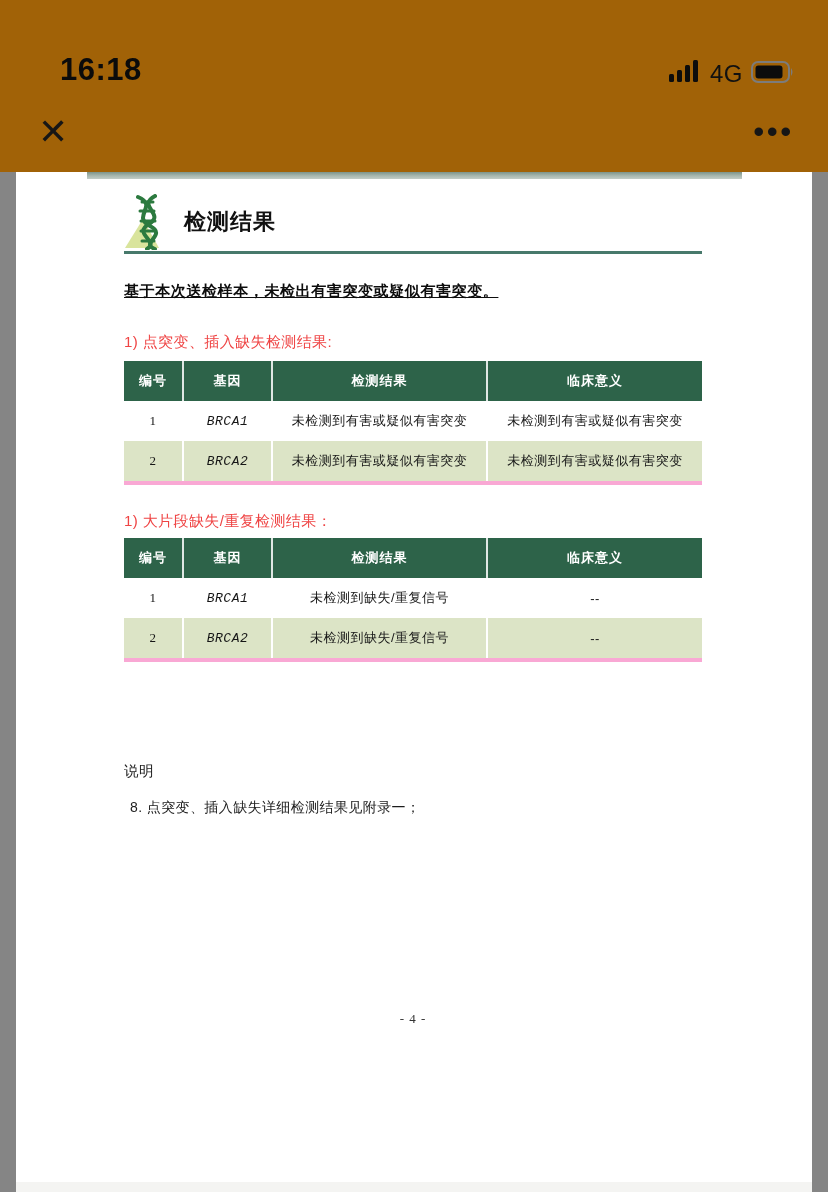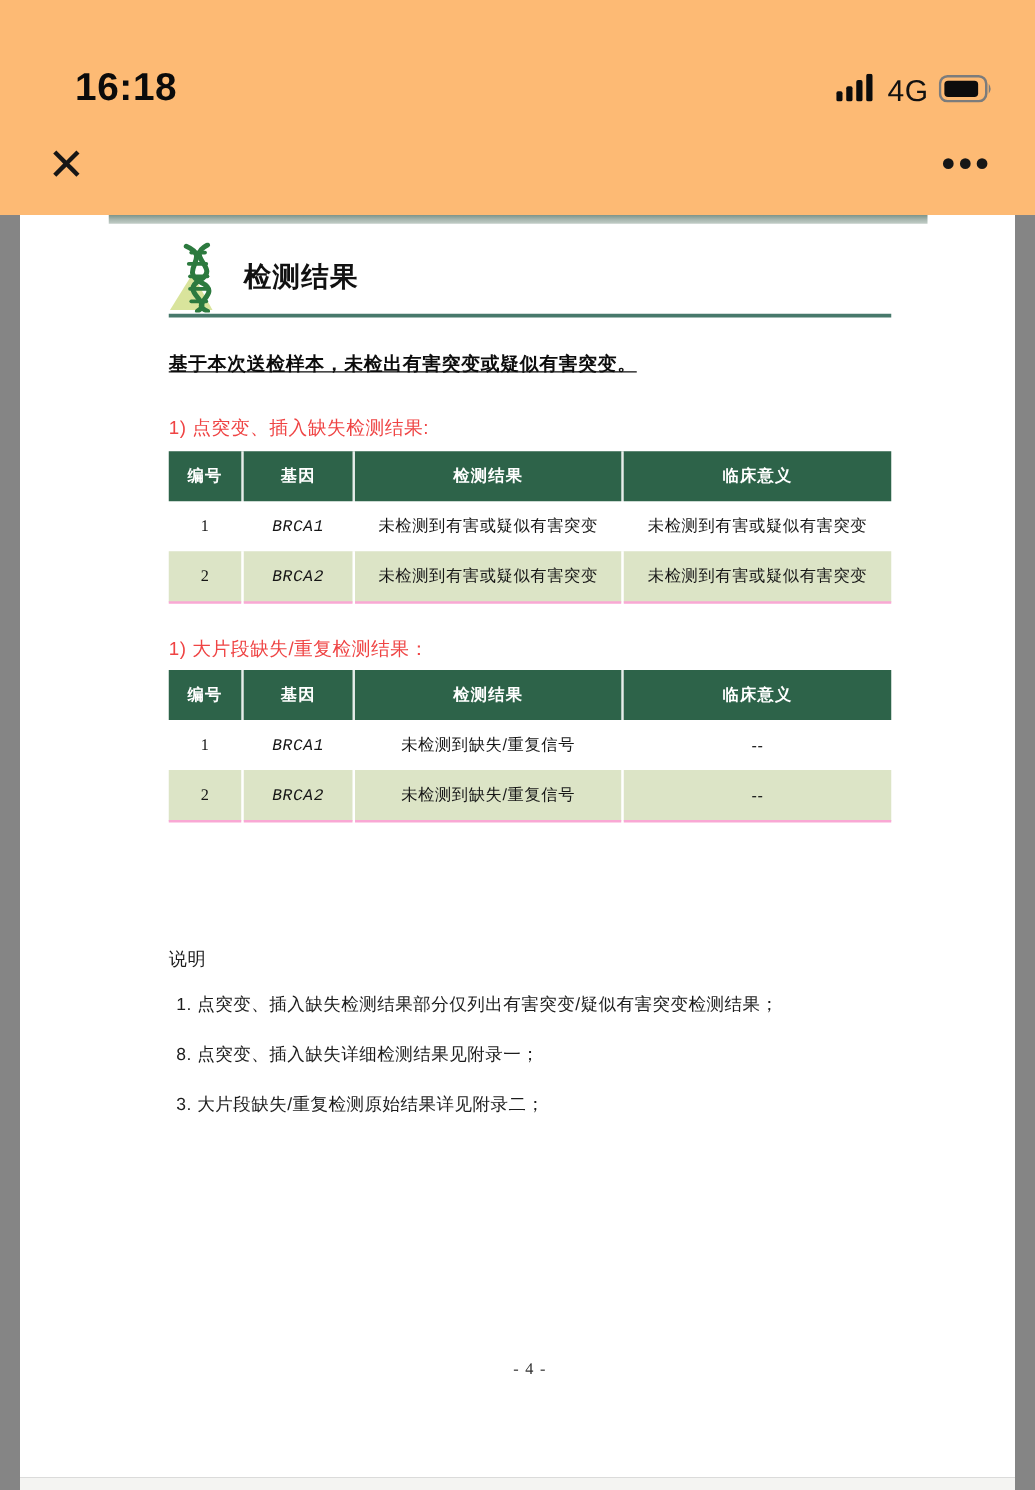--- a/index.html
+++ b/index.html
@@ -1,48 +1,48 @@
 <!DOCTYPE html>
 <html><head>
 <meta charset="utf-8">
 <style>
   html,body{margin:0;padding:0;}
   body{background:#858585;font-family:"Liberation Sans","DejaVu Sans",sans-serif;}
   .phone{position:relative;width:828px;height:1192px;background:#858585;overflow:hidden;margin:0 auto;}
 
   
-  .topbar{position:absolute;top:0;left:0;width:828px;height:172px;background:#fdba74;z-index:5;}
+  .topbar{position:absolute;top:0;left:0;width:828px;height:172px;background:#a16207;z-index:5;}
   .statusbar{height:92px;display:flex;align-items:flex-end;justify-content:space-between;padding:0 33px 4px 60px;box-sizing:border-box;}
   .time{font-size:31px;font-weight:700;color:#0b0b0b;letter-spacing:.5px;}
   .status-right{display:flex;align-items:center;gap:8px;}
   .network{font-size:24px;color:#111;letter-spacing:.5px;text-align:right;}
   .navbar{height:80px;display:flex;align-items:center;justify-content:space-between;padding:0 34px 0 38px;box-sizing:border-box;}
   .close-btn{background:none;border:none;padding:0;cursor:pointer;font-size:36px;line-height:36px;color:#161616;font-weight:400;}
   .more-btn{background:none;border:none;padding:0;cursor:pointer;font-size:30px;line-height:20px;color:#161616;font-weight:700;letter-spacing:3px;}
 
   
   .viewer{position:absolute;top:172px;left:0;right:0;bottom:0;background:#858585;}
   .page{position:absolute;top:0;left:16px;right:16px;bottom:10px;background:#ffffff;overflow:hidden;}
   .bottom-strip{position:absolute;left:16px;right:16px;bottom:0;height:10px;background:#f4f4f2;}
   .page-gap-bar{position:absolute;top:0;left:71px;width:655px;height:7px;background:linear-gradient(#7d948a,#a9b8b0 55%,#c2cdc7);}
 
-  .content{position:absolute;top:0;left:119px;width:578px;padding-top:22px;}
+  .content{position:absolute;top:0;left:108px;width:578px;padding-top:22px;}
 
   
   .section-head{display:flex;align-items:center;height:56px;}
   .dna-wrap{width:48px;height:56px;flex:0 0 auto;}
   .section-title{font-size:22px;font-weight:700;color:#111;margin:0 0 0 12px;letter-spacing:1px;}
   .rule{height:3px;background:#47796b;margin-top:1px;}
 
   .intro{margin:28px 0 0 0;font-size:15px;font-weight:700;color:#0d0d0d;letter-spacing:.6px;text-decoration:underline;}
 
   .caption{margin:32px 0 0 0;font-size:15px;color:#ef4444;letter-spacing:.4px;}
   .caption.second{margin-top:27px;}
 
-  table{width:578px;border-collapse:collapse;margin-top:9px;border-bottom:2px solid #f9a8d4;table-layout:fixed;}
+  table{width:578px;border-collapse:collapse;margin-top:9px;border-bottom:4px solid #f9a8d4;table-layout:fixed;}
   table.second{margin-top:7px;}
   col.c1{width:59px;} col.c2{width:89px;} col.c3{width:215px;} col.c4{width:215px;}
   thead th{background:#2d6349;color:#fff;font-size:13px;font-weight:700;height:38px;letter-spacing:1px;border-left:2px solid rgba(255,255,255,.85);}
   thead th:first-child{border-left:none;}
   tbody td{height:38px;text-align:center;font-size:13px;color:#161616;border-left:2px solid #ffffff;letter-spacing:.5px;}
   tbody td:first-child{border-left:none;}
   tbody tr:nth-child(2){background:#dce4c6;}
   tbody td:nth-child(1){font-family:"Liberation Serif","DejaVu Serif",serif;}
   tbody td:nth-child(2){font-family:Liberation Mono, monospace;font-style:italic;}
 
@@ -173,23 +173,21 @@
                 <td>2</td>
                 <td>BRCA2</td>
                 <td>未检测到缺失/重复信号</td>
                 <td>--</td>
               </tr>
             </tbody>
         </table>
 
         <p class="notes-title">说明</p>
         <ol class="notes">
-            <li>1. 点突变、插入缺失检测结果部分仅列出有害突变/疑似有害突变检测结果；</li>
             <li>8. 点突变、插入缺失详细检测结果见附录一；</li>
-            <li>3. 大片段缺失/重复检测原始结果详见附录二；</li>
           </ol>
 
         <div class="pageno">- 4 -</div>
       </div>
     </div>
     <div class="bottom-strip"></div>
   </div>
 
 </div>
 

